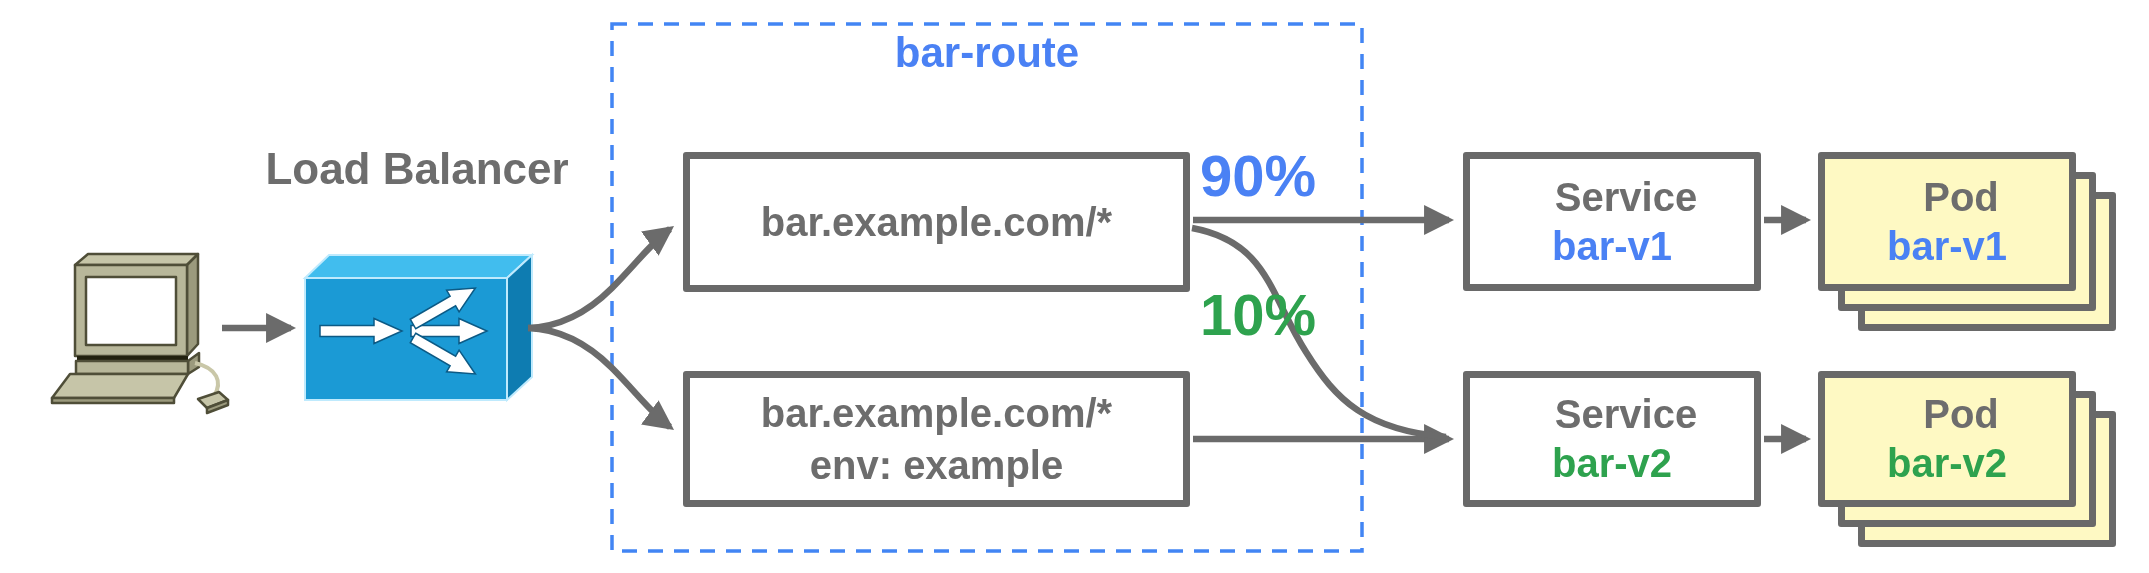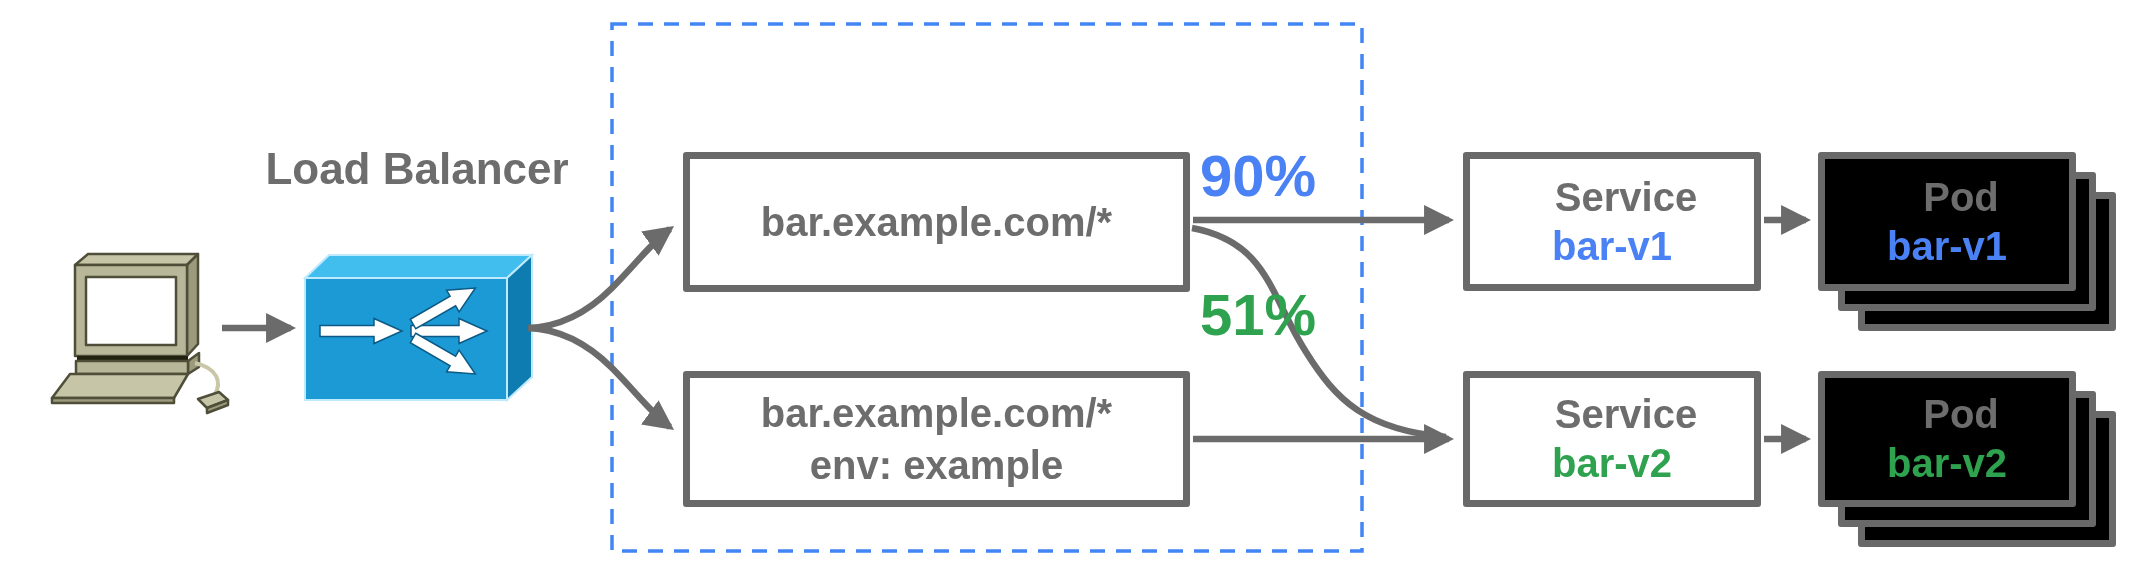--- a/index.html
+++ b/index.html
@@ -17,21 +17,21 @@
     text-align:center;font-size:40px;line-height:52px;color:#6d6d6d;
   }
   .blue{color:#4a81f4;}
   .green{color:#2ea24e;}
   .gray{color:#6d6d6d;margin-left:28px;}
   .pct{font-size:58px;line-height:46px;text-align:center;}
   .title{font-size:42px;line-height:47px;text-align:center;color:#4a81f4;}
   .lb-label{font-size:44px;line-height:46px;}
   .pod-layer{
     position:absolute;width:258px;height:139px;box-sizing:border-box;
-    background:#000000;border:7px solid #696969;border-radius:3px;
+    background:#fef9c3;border:7px solid #696969;border-radius:3px;
   }
 </style>
 </head>
 <body>
 
 <div id="canvas">
 
   <svg id="wires" viewBox="0 0 2149 573" xmlns="http://www.w3.org/2000/svg">
     <defs>
       <marker id="ah" viewBox="0 0 12 12" refX="10" refY="6" markerWidth="4.6" markerHeight="4.6" orient="auto">
@@ -76,33 +76,34 @@
       <path d="M1193,439 L1449,439" marker-end="url(#ah)"></path>
       <path d="M1192,228 C1268,242 1270,296 1306,352 C1336,400 1366,430 1446,437"></path>
       <path d="M1764,220 L1806,220" marker-end="url(#ah)"></path>
       <path d="M1764,439 L1806,439" marker-end="url(#ah)"></path>
     </g>
   </svg>
 
   <div class="abs lbl lb-label" style="left:217px;top:146px;width:400px;">Load Balancer</div>
 
   <div class="abs title" style="left:787px;top:29px;width:400px;">
+    <div>bar-route</div>
   </div>
 
   <div class="node" style="left:683px;top:152px;width:507px;height:140px;">
     <div>bar.example.com/*</div>
   </div>
 
   <div class="node" style="left:683px;top:371px;width:507px;height:136px;">
     <div>bar.example.com/*</div>
     <div>env: example</div>
   </div>
 
   <div class="abs pct blue" style="left:1178px;top:153px;width:160px;">90%</div>
-  <div class="abs pct green" style="left:1178px;top:292px;width:160px;">51%</div>
+  <div class="abs pct green" style="left:1178px;top:292px;width:160px;">10%</div>
 
   <div class="node" style="left:1463px;top:152px;width:298px;height:139px;line-height:49px;">
     <div class="gray">Service</div>
     <div class="blue">bar-v1</div>
   </div>
 
   <div class="node" style="left:1463px;top:371px;width:298px;height:136px;line-height:49px;">
     <div class="gray">Service</div>
     <div class="green">bar-v2</div>
   </div>

